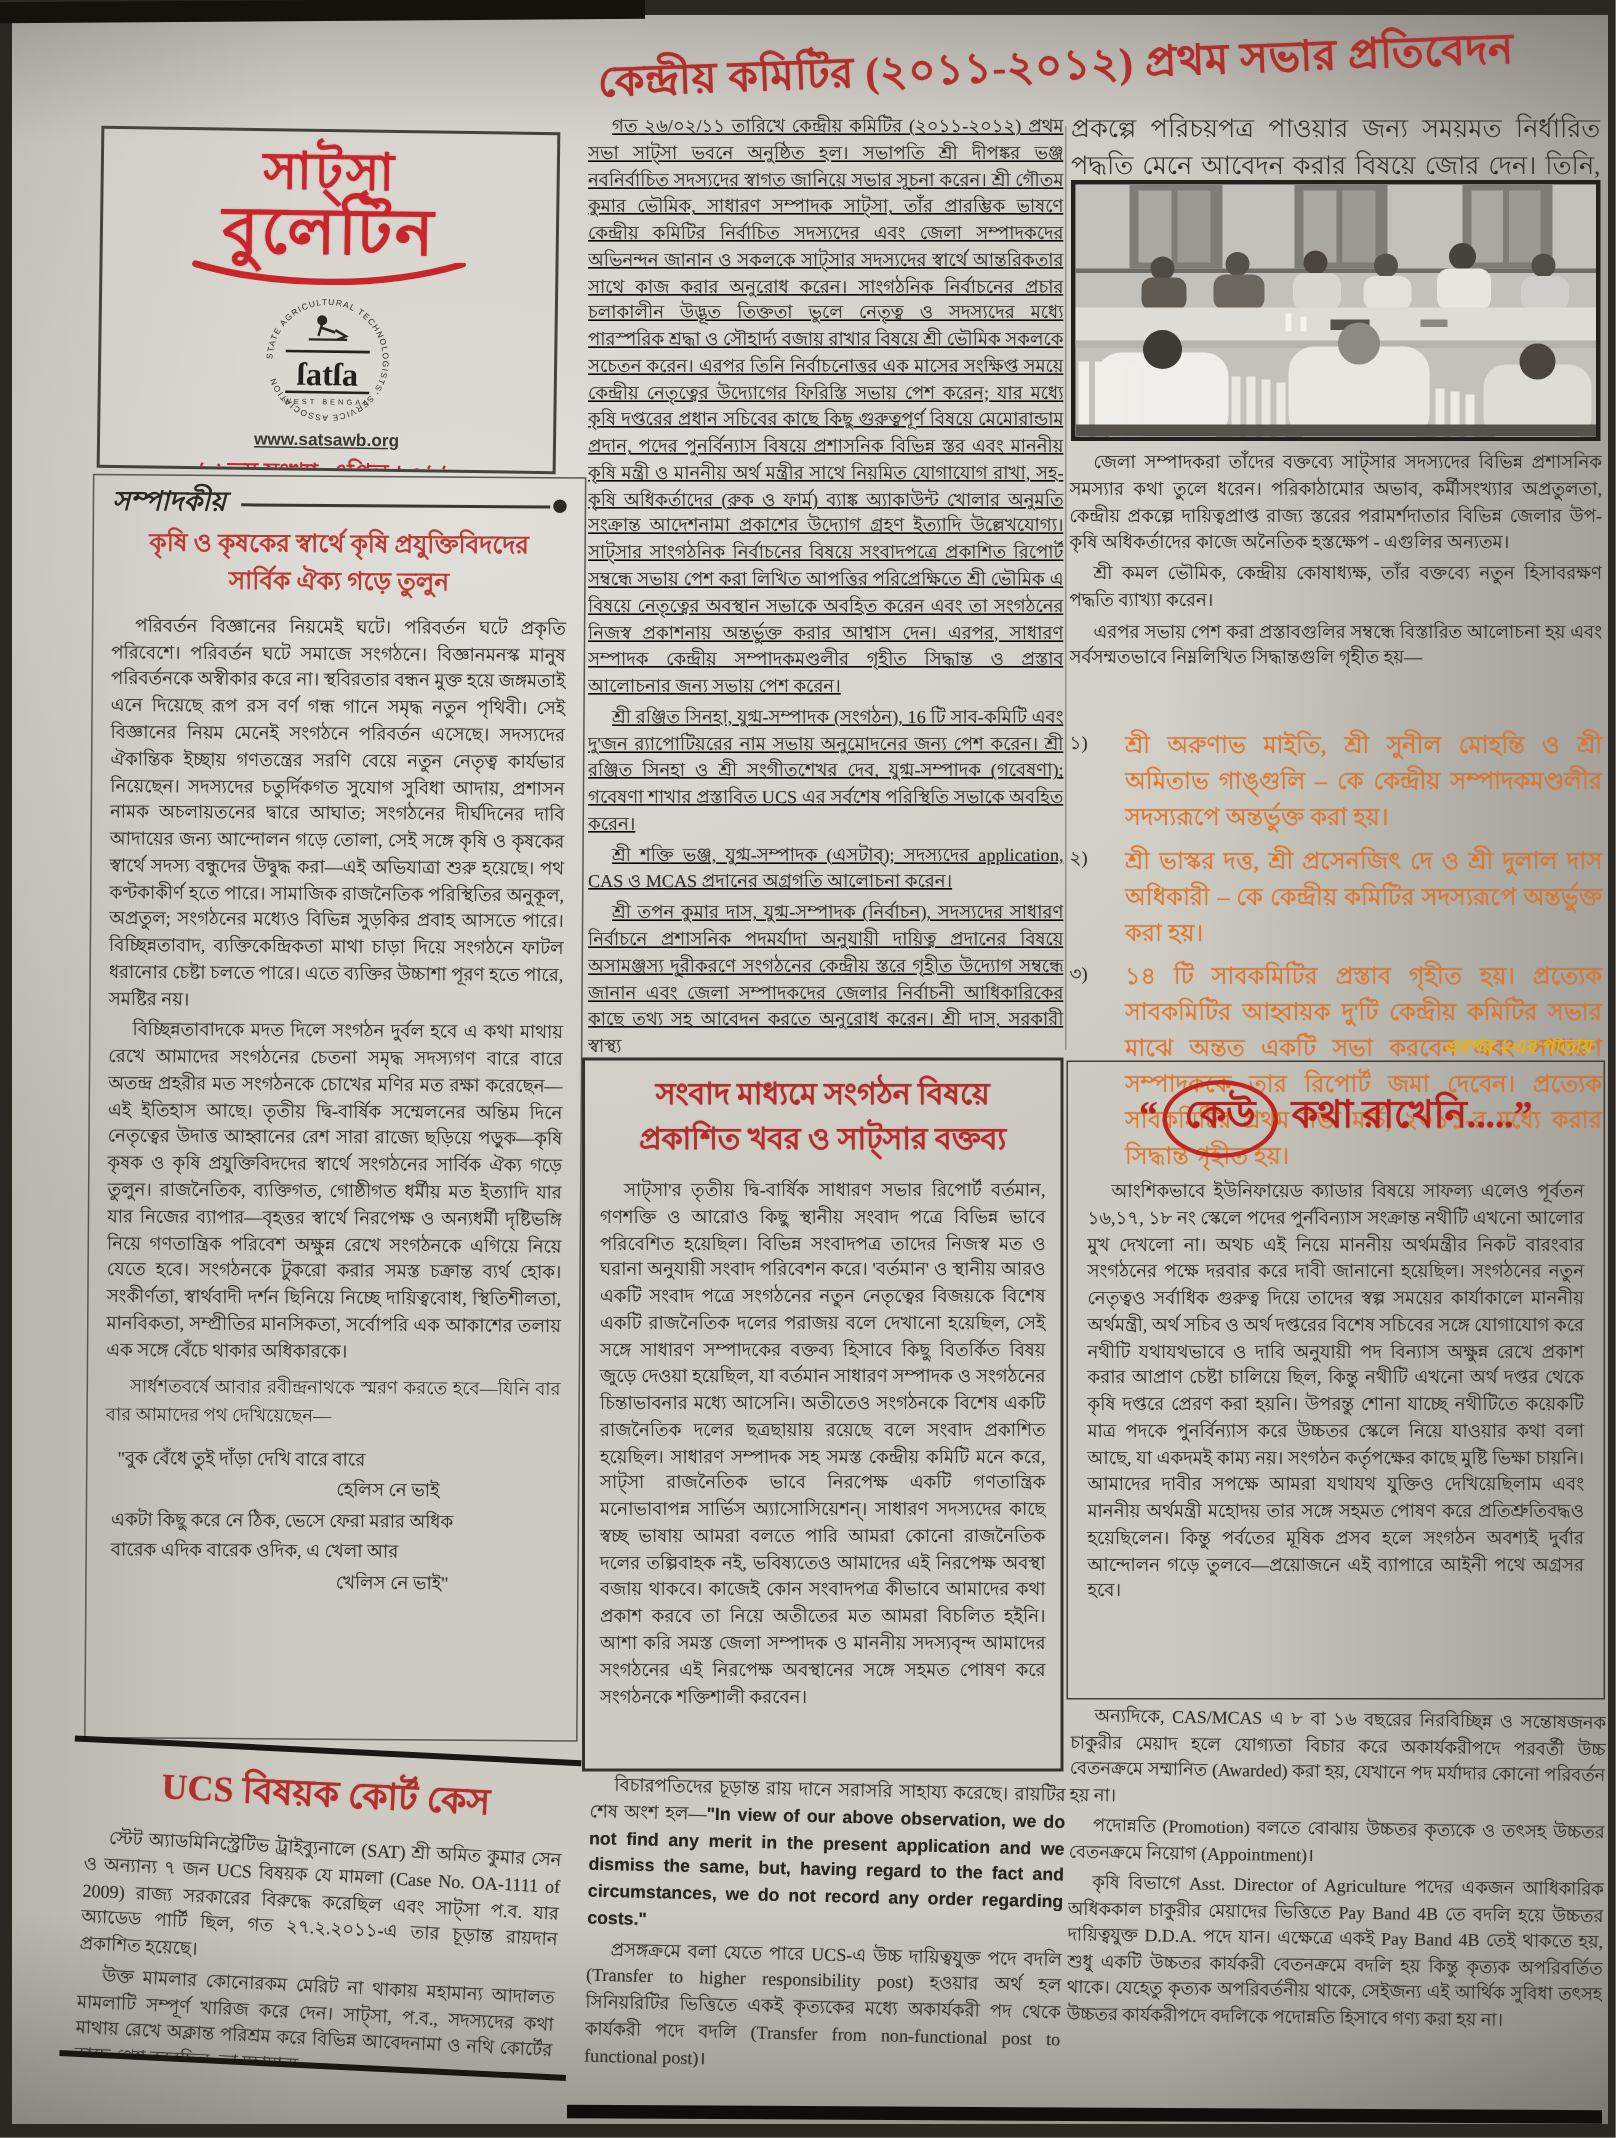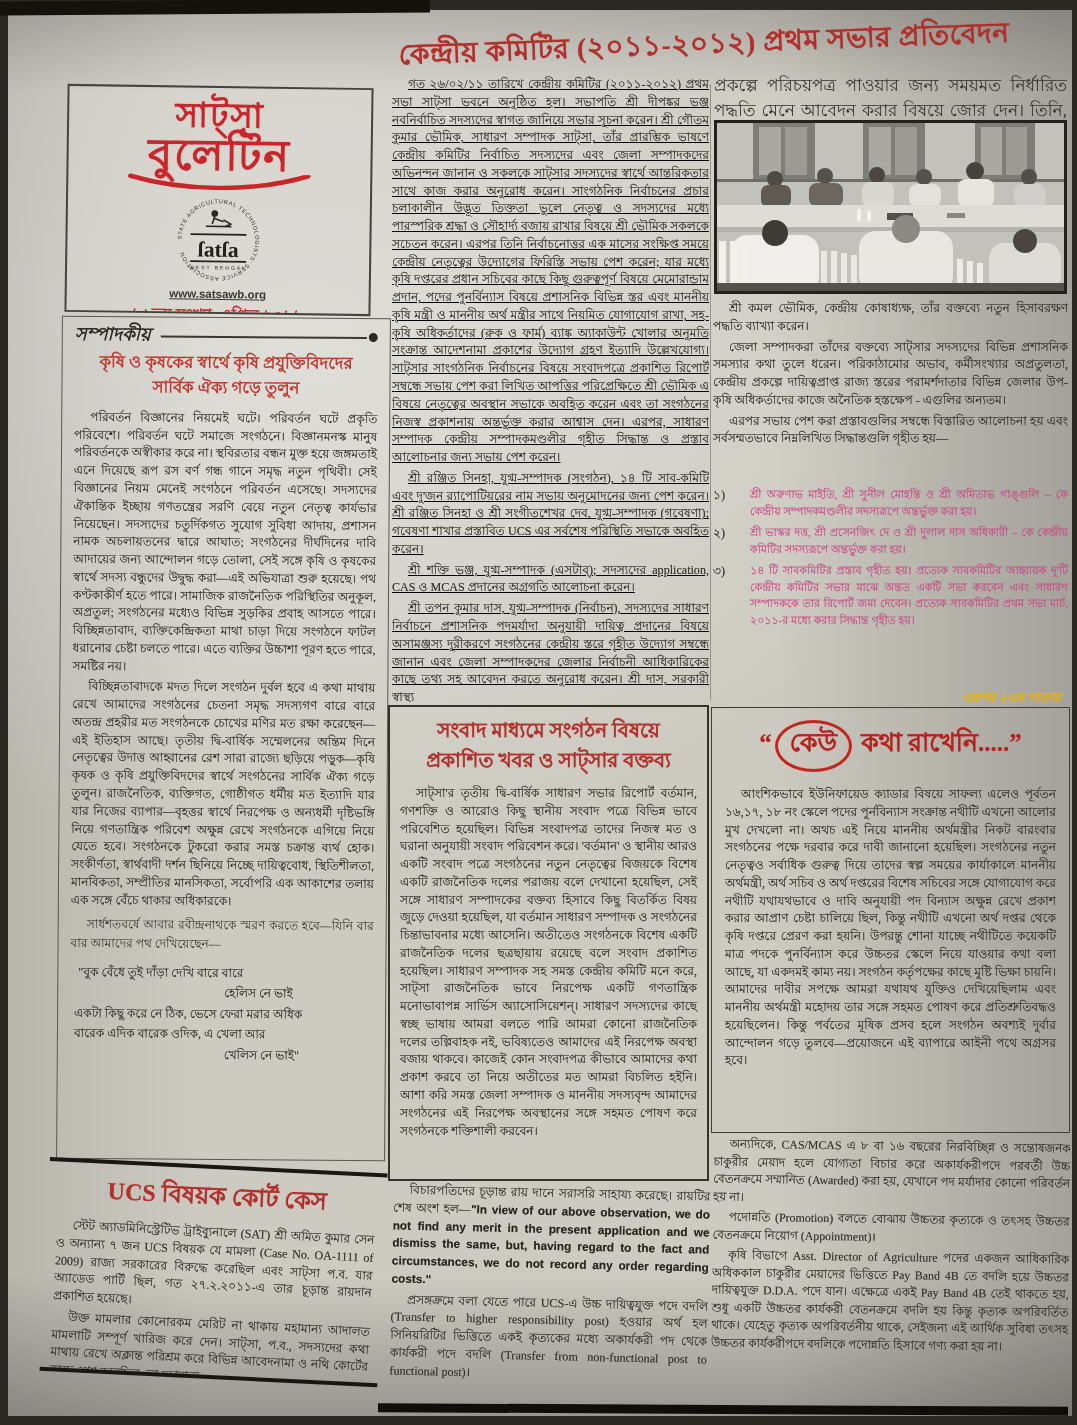--- a/index.html
+++ b/index.html
@@ -61,21 +61,21 @@
   .followup{position:absolute;left:391px;top:1185px;width:317px;height:238px;overflow:hidden;transform:rotate(1.3deg);}
   .followup .eng{font-family:"Liberation Sans","DejaVu Sans",sans-serif;font-weight:bold;font-size:11.8px;color:#27251f;}
 
   
   .col2top{position:absolute;left:714px;top:74px;width:353px;height:46px;overflow:hidden;}
   .photo{position:absolute;left:714px;top:120px;width:353px;height:174px;border:3px solid #23211d;background:#b9b8b3;}
   .rightparas{position:absolute;left:713px;top:300px;width:355px;height:184px;overflow:hidden;}
   .decisions{position:absolute;left:713px;top:486px;width:355px;}
   .drow{display:flex;gap:7px;margin-bottom:5px;}
   .dnum{flex:none;width:30px;font-size:12.3px;color:#34322d;text-shadow:0 0 .6px rgba(52,50,45,.5);}
-  .dtxt{flex:1;font-size:11px;line-height:1.5;text-align:justify;color:#ec4899;text-shadow:0 0 .6px rgba(52,50,45,.5);}
+  .dtxt{flex:1;font-size:16px;line-height:1.5;text-align:justify;color:#f97316;text-shadow:0 0 .6px rgba(52,50,45,.5);}
   .cont{position:absolute;left:713px;top:688px;width:348px;text-align:right;font-size:13px;font-style:italic;font-weight:bold;color:#eab308;}
 
   .keu{position:absolute;left:711px;top:707px;width:359px;height:426px;border:1.5px solid #403d37;padding:10px 13px;overflow:hidden;}
   .keu-head{font-size:25px;text-align:center;color:#b5221e;margin:2px 0 14px;font-weight:bold;text-shadow:0 0 .8px rgba(181,34,30,.5);}
   .keu-circle{display:inline-block;border:3px solid #c0271f;border-radius:50%;padding:0 12px 3px;margin:0 3px;text-align:right;}
 
   .cas{position:absolute;left:712px;top:1138px;width:357px;height:266px;overflow:hidden;transform:rotate(.8deg);}
   .cas p{font-size:11.9px;}
 
   .vrule{position:absolute;left:710px;top:84px;width:1px;height:616px;background:rgba(90,87,78,.5);}
@@ -140,21 +140,21 @@
   <section class="ucs">
     <h2 class="ucs-head redhead">UCS বিষয়ক কোর্ট কেস</h2>
     <div class="btext">
         <p>স্টেট অ্যাডমিনিস্ট্রেটিভ ট্রাইব্যুনালে (SAT) শ্রী অমিত কুমার সেন ও অন্যান্য ৭ জন UCS বিষয়ক যে মামলা (Case No. OA-1111 of 2009) রাজ্য সরকারের বিরুদ্ধে করেছিল এবং সাট্‌সা প.ব. যার অ্যাডেড পার্টি ছিল, গত ২৭.২.২০১১-এ তার চূড়ান্ত রায়দান প্রকাশিত হয়েছে।</p>
         <p>উক্ত মামলার কোনোরকম মেরিট না থাকায় মহামান্য আদালত মামলাটি সম্পূর্ণ খারিজ করে দেন। সাট্‌সা, প.ব., সদস্যদের কথা মাথায় রেখে অক্লান্ত পরিশ্রম করে বিভিন্ন আবেদনামা ও নথি কোর্টের কাছে পেশ করেছিল, তা মহামান্য</p>
       </div>
   </section>
 
   <section class="midart btext">
       <p>গত ২৬/০২/১১ তারিখে কেন্দ্রীয় কমিটির (২০১১-২০১২) প্রথম সভা সাট্‌সা ভবনে অনুষ্ঠিত হল। সভাপতি শ্রী দীপঙ্কর ভঞ্জ নবনির্বাচিত সদস্যদের স্বাগত জানিয়ে সভার সূচনা করেন। শ্রী গৌতম কুমার ভৌমিক, সাধারণ সম্পাদক সাট্‌সা, তাঁর প্রারম্ভিক ভাষণে কেন্দ্রীয় কমিটির নির্বাচিত সদস্যদের এবং জেলা সম্পাদকদের অভিনন্দন জানান ও সকলকে সাট্‌সার সদস্যদের স্বার্থে আন্তরিকতার সাথে কাজ করার অনুরোধ করেন। সাংগঠনিক নির্বাচনের প্রচার চলাকালীন উদ্ভূত তিক্ততা ভুলে নেতৃত্ব ও সদস্যদের মধ্যে পারস্পরিক শ্রদ্ধা ও সৌহার্দ্য বজায় রাখার বিষয়ে শ্রী ভৌমিক সকলকে সচেতন করেন। এরপর তিনি নির্বাচনোত্তর এক মাসের সংক্ষিপ্ত সময়ে কেন্দ্রীয় নেতৃত্বের উদ্যোগের ফিরিস্তি সভায় পেশ করেন; যার মধ্যে কৃষি দপ্তরের প্রধান সচিবের কাছে কিছু গুরুত্বপূর্ণ বিষয়ে মেমোরান্ডাম প্রদান, পদের পুনর্বিন্যাস বিষয়ে প্রশাসনিক বিভিন্ন স্তর এবং মাননীয় কৃষি মন্ত্রী ও মাননীয় অর্থ মন্ত্রীর সাথে নিয়মিত যোগাযোগ রাখা, সহ-কৃষি অধিকর্তাদের (রুক ও ফার্ম) ব্যাঙ্ক অ্যাকাউন্ট খোলার অনুমতি সংক্রান্ত আদেশনামা প্রকাশের উদ্যোগ গ্রহণ ইত্যাদি উল্লেখযোগ্য। সাট্‌সার সাংগঠনিক নির্বাচনের বিষয়ে সংবাদপত্রে প্রকাশিত রিপোর্ট সম্বন্ধে সভায় পেশ করা লিখিত আপত্তির পরিপ্রেক্ষিতে শ্রী ভৌমিক এ বিষয়ে নেতৃত্বের অবস্থান সভাকে অবহিত করেন এবং তা সংগঠনের নিজস্ব প্রকাশনায় অন্তর্ভুক্ত করার আশ্বাস দেন। এরপর, সাধারণ সম্পাদক কেন্দ্রীয় সম্পাদকমণ্ডলীর গৃহীত সিদ্ধান্ত ও প্রস্তাব আলোচনার জন্য সভায় পেশ করেন।</p>
-      <p>শ্রী রঞ্জিত সিনহা, যুগ্ম-সম্পাদক (সংগঠন), ১৪ টি সাব-কমিটি এবং দু'জন র‍্যাপোটিয়রের নাম সভায় অনুমোদনের জন্য পেশ করেন। শ্রী রঞ্জিত সিনহা ও শ্রী সংগীতশেখর দেব, যুগ্ম-সম্পাদক (গবেষণা); গবেষণা শাখার প্রস্তাবিত UCS এর সর্বশেষ পরিস্থিতি সভাকে অবহিত করেন।</p>
+      <p>শ্রী রঞ্জিত সিনহা, যুগ্ম-সম্পাদক (সংগঠন), 16 টি সাব-কমিটি এবং দু'জন র‍্যাপোটিয়রের নাম সভায় অনুমোদনের জন্য পেশ করেন। শ্রী রঞ্জিত সিনহা ও শ্রী সংগীতশেখর দেব, যুগ্ম-সম্পাদক (গবেষণা); গবেষণা শাখার প্রস্তাবিত UCS এর সর্বশেষ পরিস্থিতি সভাকে অবহিত করেন।</p>
       <p>শ্রী শক্তি ভঞ্জ, যুগ্ম-সম্পাদক (এসটাব্‌); সদস্যদের application, CAS ও MCAS প্রদানের অগ্রগতি আলোচনা করেন।</p>
       <p>শ্রী তপন কুমার দাস, যুগ্ম-সম্পাদক (নির্বাচন), সদস্যদের সাধারণ নির্বাচনে প্রশাসনিক পদমর্যাদা অনুযায়ী দায়িত্ব প্রদানের বিষয়ে অসামঞ্জস্য দূরীকরণে সংগঠনের কেন্দ্রীয় স্তরে গৃহীত উদ্যোগ সম্বন্ধে জানান এবং জেলা সম্পাদকদের জেলার নির্বাচনী আধিকারিকের কাছে তথ্য সহ আবেদন করতে অনুরোধ করেন। শ্রী দাস, সরকারী স্বাস্থ্য</p>
     </section>
 
   <section class="media-box">
     <h2 class="media-head redhead">
       <span>সংবাদ মাধ্যমে সংগঠন বিষয়ে</span><br>
       <span>প্রকাশিত খবর ও সাট্‌সার বক্তব্য</span>
     </h2>
     <div class="btext">
@@ -231,22 +231,22 @@
             <rect x="240" y="136" width="6" height="32"></rect>
             <rect x="250" y="138" width="6" height="30"></rect>
             <rect x="260" y="140" width="6" height="28"></rect>
           </g>
         <rect x="0" y="160" width="347" height="8" fill="#55524b"></rect>
       </g>
     </svg>
   </figure>
 
   <section class="rightparas btext">
+      <p>জেলা সম্পাদকরা তাঁদের বক্তব্যে সাট্‌সার সদস্যদের বিভিন্ন প্রশাসনিক সমস্যার কথা তুলে ধরেন। পরিকাঠামোর অভাব, কর্মীসংখ্যার অপ্রতুলতা, কেন্দ্রীয় প্রকল্পে দায়িত্বপ্রাপ্ত রাজ্য স্তরের পরামর্শদাতার বিভিন্ন জেলার উপ-কৃষি অধিকর্তাদের কাজে অনৈতিক হস্তক্ষেপ - এগুলির অন্যতম।</p>
       <p>শ্রী কমল ভৌমিক, কেন্দ্রীয় কোষাধ্যক্ষ, তাঁর বক্তব্যে নতুন হিসাবরক্ষণ পদ্ধতি ব্যাখ্যা করেন।</p>
-      <p>জেলা সম্পাদকরা তাঁদের বক্তব্যে সাট্‌সার সদস্যদের বিভিন্ন প্রশাসনিক সমস্যার কথা তুলে ধরেন। পরিকাঠামোর অভাব, কর্মীসংখ্যার অপ্রতুলতা, কেন্দ্রীয় প্রকল্পে দায়িত্বপ্রাপ্ত রাজ্য স্তরের পরামর্শদাতার বিভিন্ন জেলার উপ-কৃষি অধিকর্তাদের কাজে অনৈতিক হস্তক্ষেপ - এগুলির অন্যতম।</p>
       <p>এরপর সভায় পেশ করা প্রস্তাবগুলির সম্বন্ধে বিস্তারিত আলোচনা হয় এবং সর্বসম্মতভাবে নিম্নলিখিত সিদ্ধান্তগুলি গৃহীত হয়—</p>
     </section>
 
   <section class="decisions">
     <div class="drow">
       <span class="dnum">১)</span>
       <span class="dtxt">শ্রী অরুণাভ মাইতি, শ্রী সুনীল মোহন্তি ও শ্রী অমিতাভ গাঙ্গুলি – কে কেন্দ্রীয় সম্পাদকমণ্ডলীর সদস্যরূপে অন্তর্ভুক্ত করা হয়।</span>
     </div>
     <div class="drow">
       <span class="dnum">২)</span>

